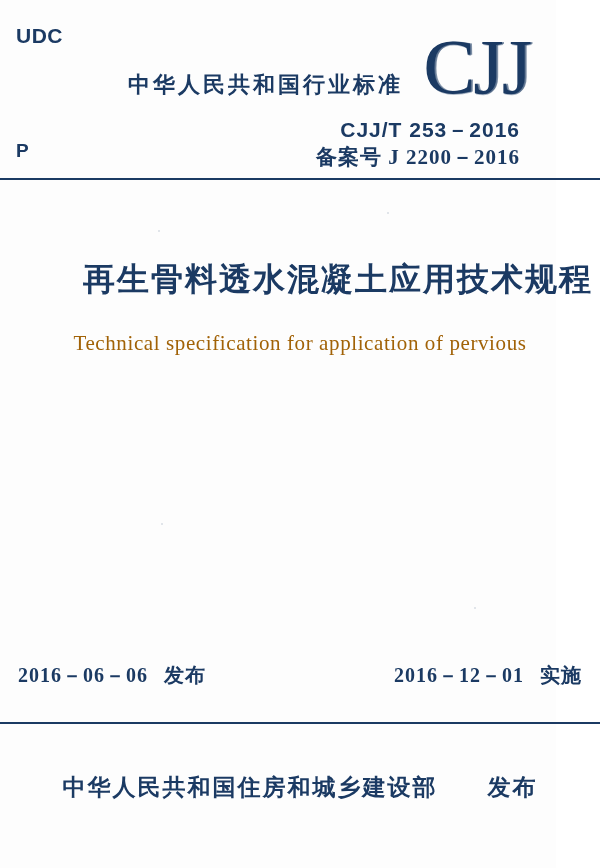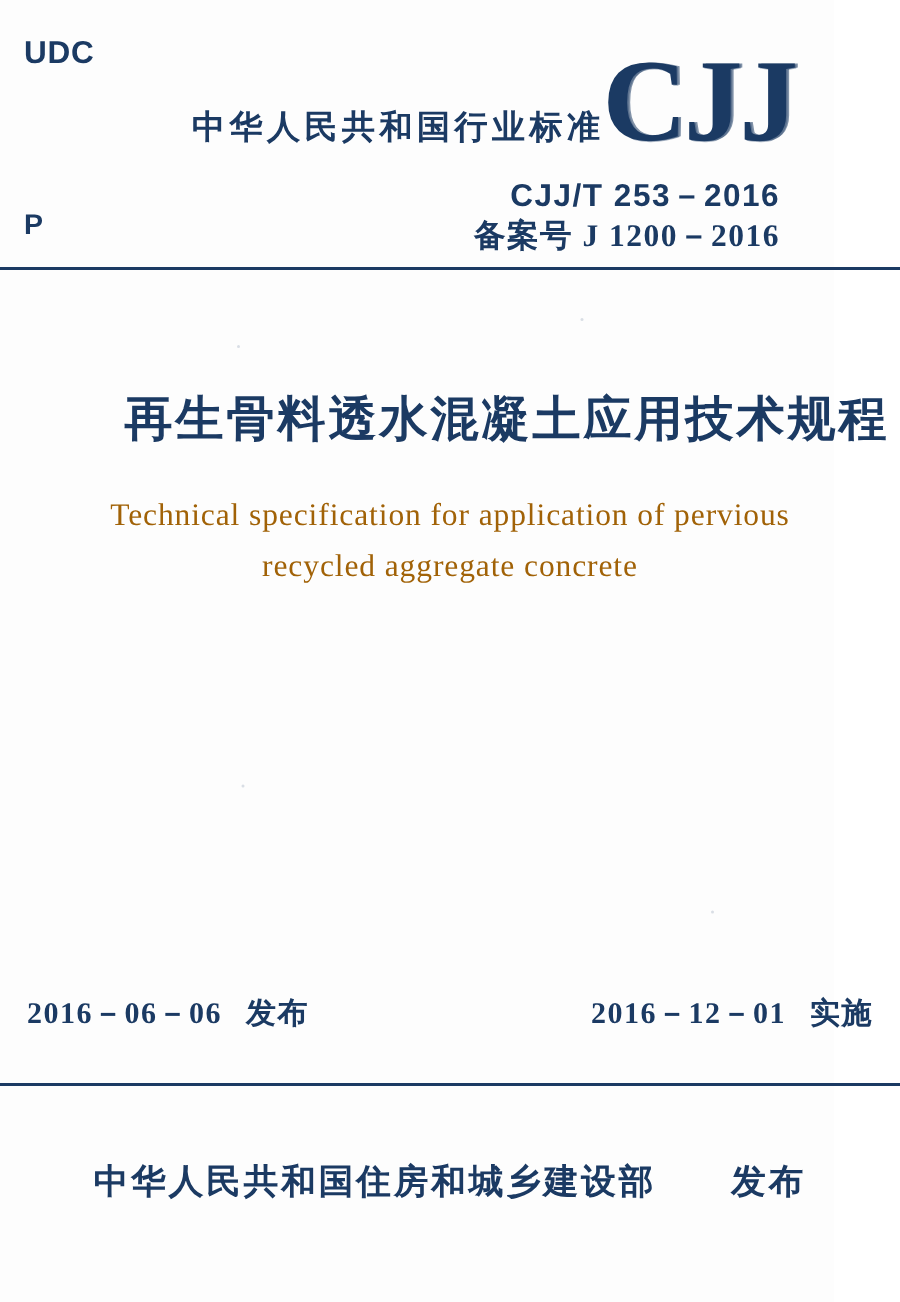--- a/index.html
+++ b/index.html
@@ -53,21 +53,21 @@
     letter-spacing: 3px;
     color: #1b3a63;
     margin-left: 32px;
   }
 
   .cjj-logo {
     position: absolute;
     right: 26px;
     top: 28px;
     font-family: "Liberation Serif", serif;
-    font-weight: bold;
+    font-weight: normal;
     font-size: 78px;
     line-height: 78px;
     letter-spacing: -2px;
     color: #1b3a63;
     text-shadow: 2px 0 0 rgba(27,58,99,0.55), 1px 1px 0 rgba(27,58,99,0.35);
   }
 
   .code-line {
     position: absolute;
     right: 36px;
@@ -187,29 +187,28 @@
 <div class="page">
 
   <div class="udc">UDC</div>
   <div class="p-mark">P</div>
 
   <div class="std-title">中华人民共和国行业标准</div>
 
   <div class="cjj-logo">CJJ</div>
 
   <div class="code-line">CJJ/T 253－2016</div>
-  <div class="record-line">备案号 J 1200－2016</div>
+  <div class="record-line">备案号 J 2200－2016</div>
 
   <div class="rule rule-top"></div>
 
   <div class="main-title">再生骨料透水混凝土应用技术规程</div>
 
   <div class="en-title">
     <div>Technical specification for application of pervious</div>
-    <div>recycled aggregate concrete</div>
   </div>
 
   <div class="dates">
     <div class="date-group">
       <span>2016－06－06</span>
       <span>发布</span>
     </div>
     <div class="date-group">
       <span>2016－12－01</span>
       <span>实施</span>

